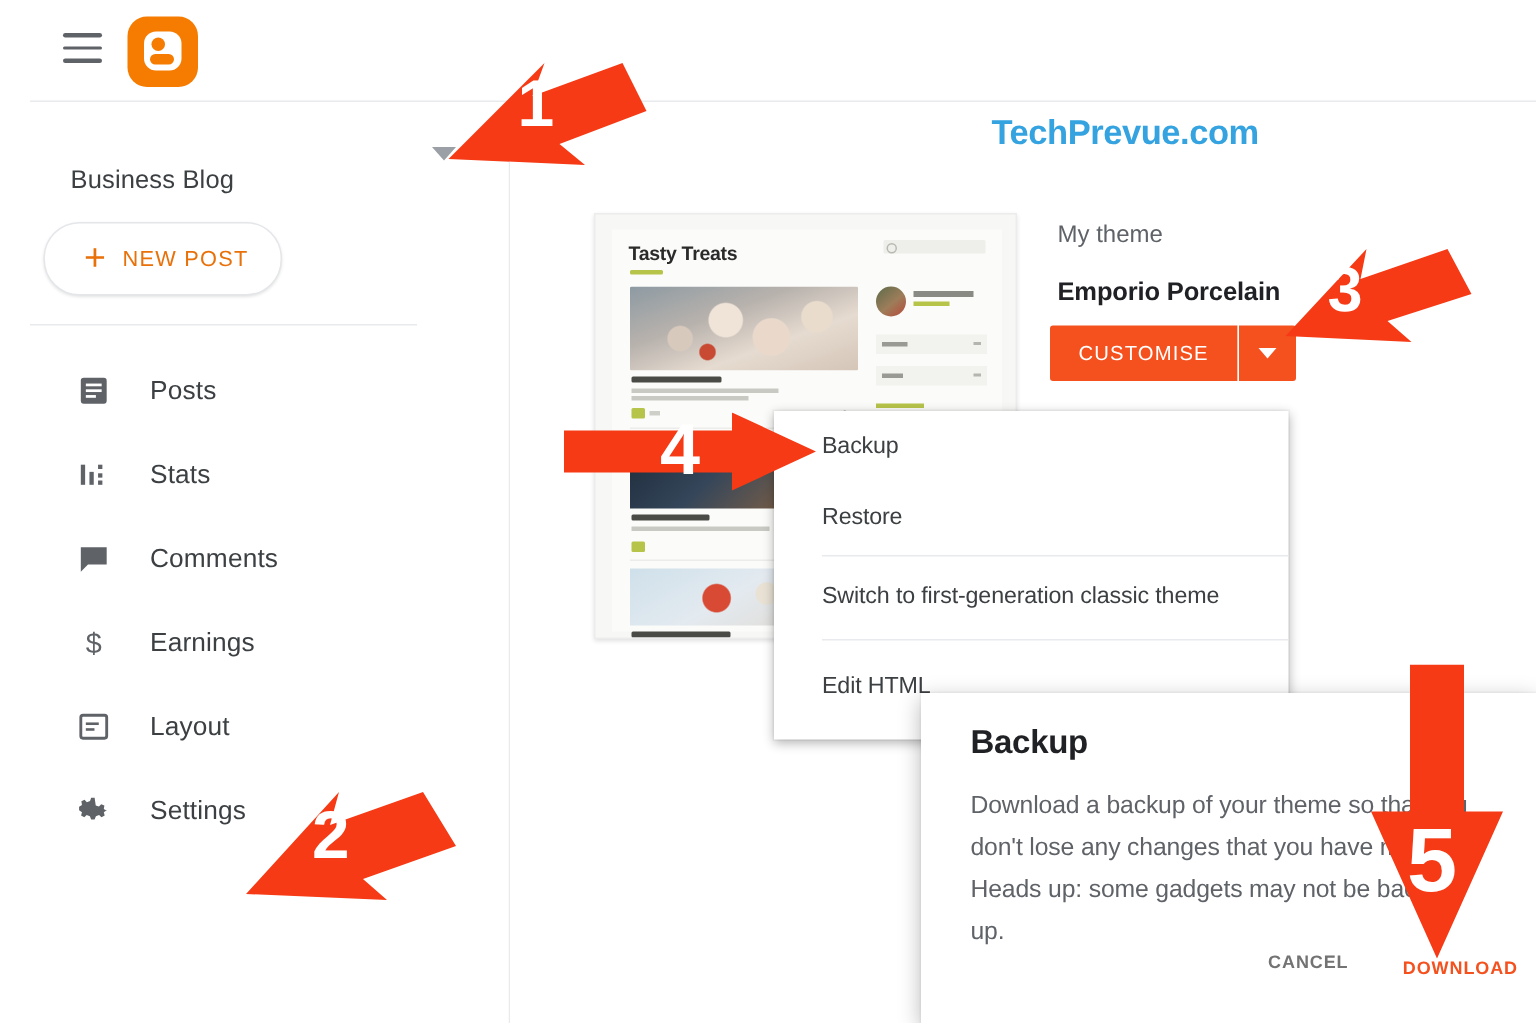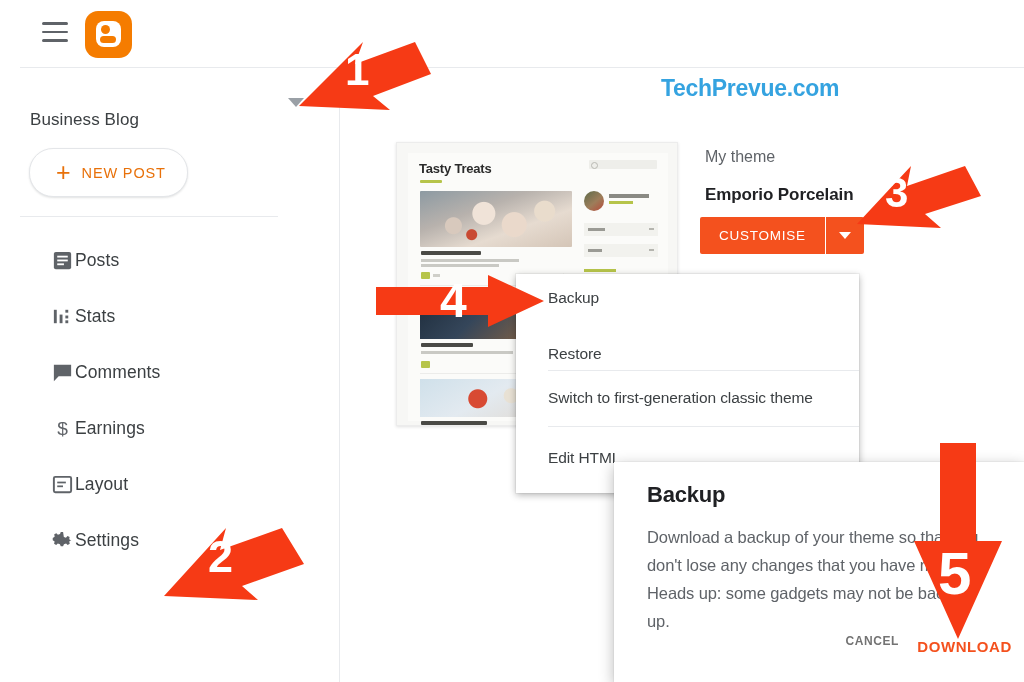--- a/index.html
+++ b/index.html
@@ -32,21 +32,21 @@
   .blogger-logo .b-bar{
     position:absolute;left:15px;top:25px;width:16px;height:6.5px;
     background:#f57c00;border-radius:3.5px;
   }
 
   .divider-h{position:absolute;background:#e8eaed;height:1px;}
 
   
   .sidebar{position:absolute;left:0;top:68px;width:339px;height:614px;background:#fff;}
   .blog-selector{
-    position:absolute;left:0;top:20px;width:339px;height:44px;cursor:pointer;
+    position:absolute;left:17px;top:20px;width:339px;height:44px;cursor:pointer;
   }
   .blog-name{
     position:absolute;left:30px;top:22px;font-size:17px;color:#3c4043;letter-spacing:.1px;
   }
   .caret-down{
     position:absolute;left:288px;top:30px;width:0;height:0;
     border-left:8px solid transparent;border-right:8px solid transparent;
     border-top:9px solid #9aa0a6;cursor:pointer;
   }
   .new-post-btn{
@@ -65,21 +65,21 @@
 
   .nav{position:absolute;left:0;top:164px;width:339px;}
   .nav-item{
     position:relative;height:56px;display:flex;align-items:center;cursor:pointer;
   }
   .nav-icon{
     width:26px;height:26px;margin-left:49px;display:flex;align-items:center;justify-content:center;
     color:#5f6368;
   }
   .nav-label{
-    font-size:17.5px;color:#3c4043;letter-spacing:.1px;
+    margin-left:25px;font-size:17.5px;color:#3c4043;letter-spacing:.1px;
   }
   .nav-item.active .nav-label{color:#e8913a;}
   .nav-item.active .nav-icon{color:#e8913a;}
 
   
   .vdivider{position:absolute;left:339px;top:68px;width:1px;height:614px;background:#e8eaed;}
 
   .watermark{
     position:absolute;left:661px;top:75px;
     font-size:23px;font-weight:700;color:#35a3e0;letter-spacing:-.3px;
@@ -189,21 +189,21 @@
   .dlg-body{
     position:absolute;left:33px;top:61px;width:350px;
     font-size:16.5px;line-height:28px;color:#5f6368;letter-spacing:-.1px;
   }
   .dlg-actions{position:absolute;left:0;top:168px;width:410px;height:40px;}
   .dlg-cancel{
     position:absolute;right:125px;top:4px;font-size:12px;font-weight:600;color:#737373;
     letter-spacing:.6px;cursor:pointer;
   }
   .dlg-download{
-    position:absolute;right:12px;top:8px;font-size:15px;font-weight:600;color:#f4511e;
+    position:absolute;right:12px;top:8px;font-size:12px;font-weight:600;color:#f4511e;
     letter-spacing:.6px;cursor:pointer;
   }
 
   
   .ann{position:absolute;pointer-events:none;}
   .ann .num{
     position:absolute;color:#fff;font-weight:700;font-family:"Liberation Sans",sans-serif;
   }
   #ann1{left:295px;top:36px;width:140px;height:80px;}
   #ann1 .num{left:50px;top:9px;font-size:44px;}
@@ -373,21 +373,21 @@
     <div class="customise-split"></div>
     <div class="customise-caret">
         <div class="cc"></div>
       </div>
   </div>
 
   <div class="dropdown">
     <div class="menu-item" style="top:0;">
       <span>Backup</span>
     </div>
-    <div class="menu-item" style="top:56px;">
+    <div class="menu-item" style="top:47px;">
       <span>Restore</span>
     </div>
     <div class="menu-sep" style="top:96px;"></div>
     <div class="menu-item" style="top:100px;">
       <span>Switch to first-generation classic theme</span>
     </div>
     <div class="menu-sep" style="top:152px;"></div>
     <div class="menu-item" style="top:160px;">
       <span>Edit HTML</span>
     </div>

